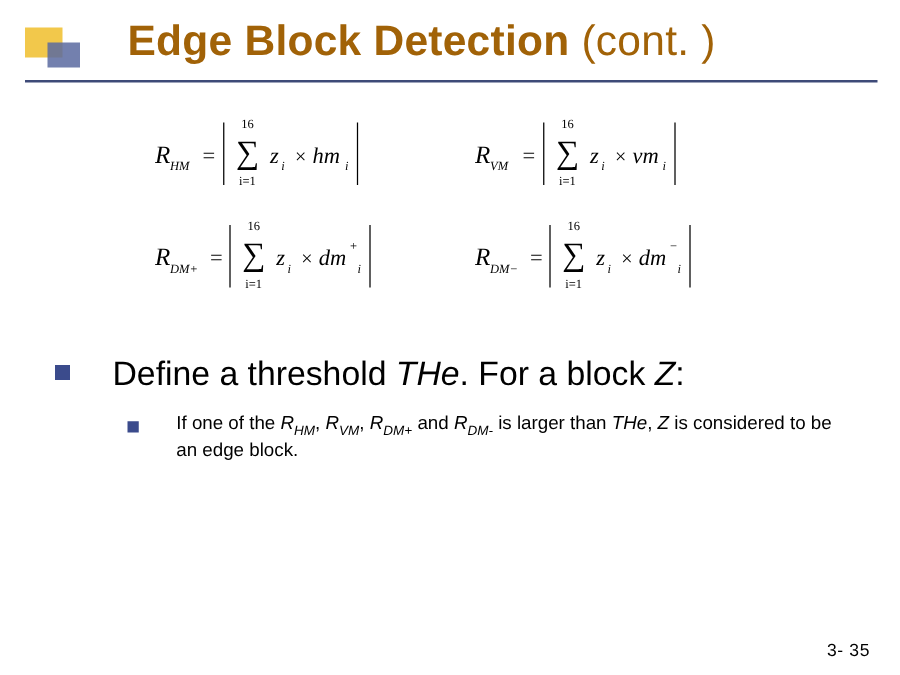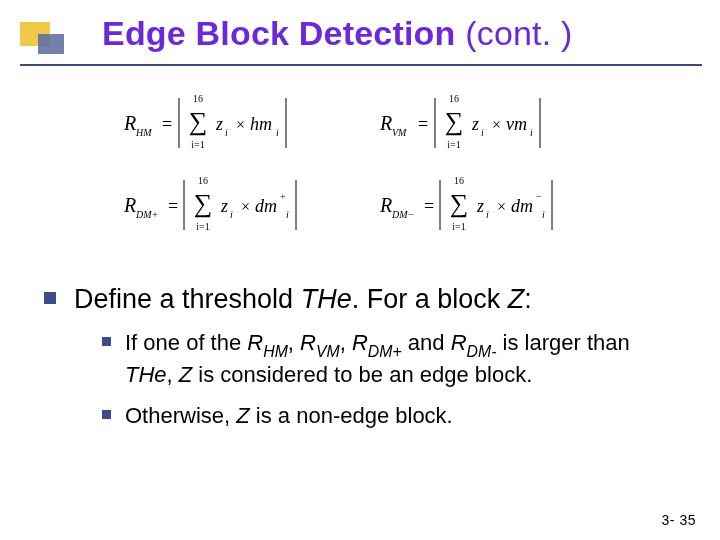--- a/index.html
+++ b/index.html
@@ -41,21 +41,21 @@
     position: absolute;
     top: 14px;
     left: 102px;
     right: 20px;
   }
   h1.title {
     margin: 0;
     font-size: 34px;
     font-weight: 700;
     font-family: Verdana, Geneva, sans-serif;
-    color: #6d28d9;
+    color: #a16207;
     letter-spacing: 0.2px;
   }
   h1.title .bold-part { font-weight: 700; }
   h1.title .cont { font-weight: 400; }
   .title-rule {
     position: absolute;
     top: 64px;
     left: 20px;
     right: 18px;
     height: 0;
@@ -90,20 +90,21 @@
   .body-text {
     position: absolute;
     top: 282px;
     left: 44px;
     right: 40px;
   }
   .bullet-row {
     display: flex;
     align-items: flex-start;
     margin-bottom: 12px;
+    gap: 16px;
   }
   .bullet-sq {
     width: 12px;
     height: 12px;
     background: #3b4b8c;
     flex: 0 0 12px;
     margin-top: 10px;
     margin-right: 18px;
   }
   .bullet-sq.small {
@@ -115,21 +116,21 @@
   }
   .lvl1-text {
     font-size: 27px;
     line-height: 1.3;
   }
   .sub-list {
     margin-left: 58px;
     margin-top: 6px;
   }
   .lvl2-text {
-    font-size: 22px;
+    font-size: 15px;
     line-height: 1.3;
   }
   .it { font-style: italic; }
   .subsc {
     font-style: italic;
     font-size: 0.72em;
     vertical-align: sub;
     position: relative;
     top: 0.08em;
   }
@@ -247,23 +248,17 @@
 
   <div class="sub-list">
 
     <div class="bullet-row">
       <div class="bullet-sq small"></div>
       <div class="lvl2-text">
         <span>If one of the </span><span class="it">R</span><span class="subsc">HM</span><span>, </span><span class="it">R</span><span class="subsc">VM</span><span>, </span><span class="it">R</span><span class="subsc">DM+</span><span> and </span><span class="it">R</span><span class="subsc">DM-</span><span> is larger than </span><span class="it">THe</span><span>, </span><span class="it">Z</span><span> is considered to be an edge block.</span>
       </div>
     </div>
 
-    <div class="bullet-row">
-      <div class="bullet-sq small"></div>
-      <div class="lvl2-text">
-        <span>Otherwise, </span><span class="it">Z</span><span> is a non-edge block.</span>
-      </div>
-    </div>
 
   </div>
 </div>
 
 <div class="page-num">3- 35</div>
 
 </body></html>

